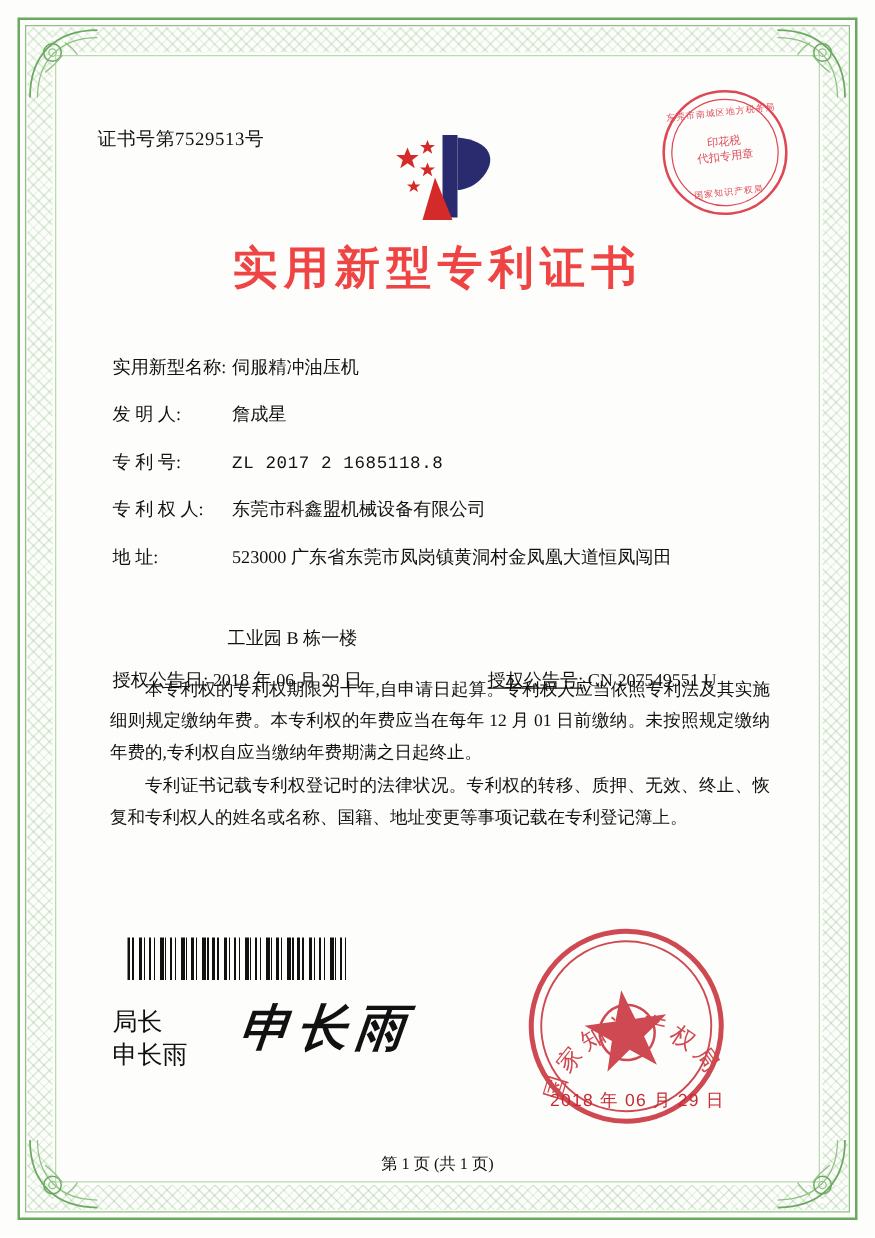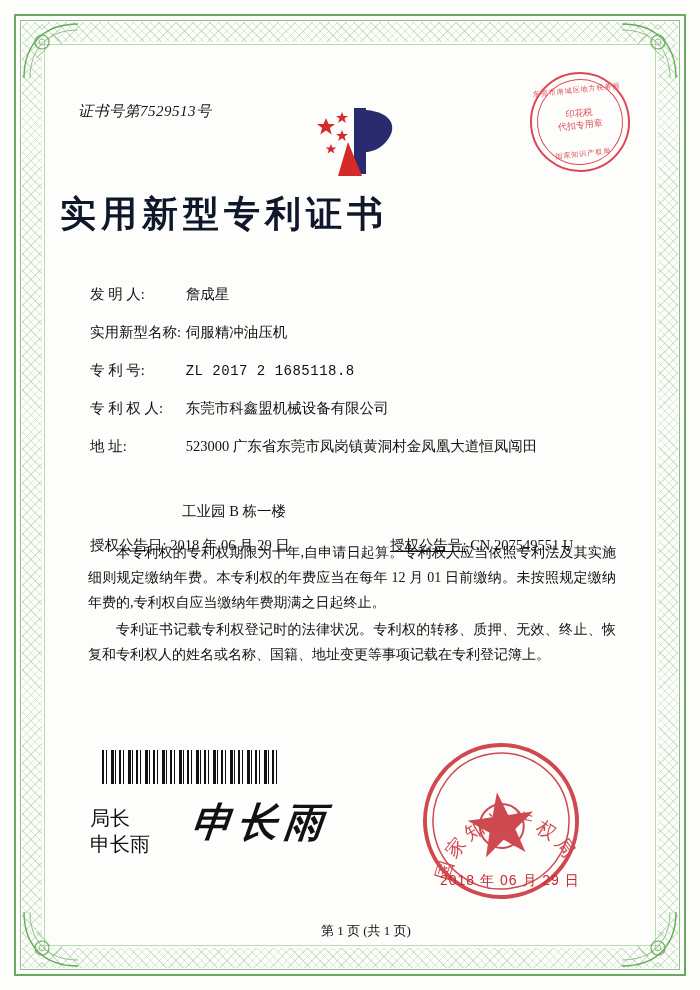--- a/index.html
+++ b/index.html
@@ -74,21 +74,20 @@
     left: 60px; top: 60px;
     width: 580px; height: 870px;
   }
 
   .cert-no {
     position: absolute;
     left: 18px; top: 42px;
     font-size: 15px;
     color: #111;
     letter-spacing: 0.5px;
-    font-style: italic;
   }
 
   
   .emblem {
     position: absolute;
     left: 248px; top: 42px;
     width: 110px; height: 80px;
   }
 
   
@@ -125,24 +124,25 @@
     text-align: center;
     font-size: 9px;
     line-height: 12px;
     font-family: "Liberation Sans", sans-serif;
   }
 
   .title {
     position: absolute;
     left: 0; top: 130px;
     width: 580px;
+    text-align: center;
     font-size: 36px;
     font-weight: bold;
     letter-spacing: 5px;
-    color: #0f172a;
+    color: #ef4444;
   }
 
   
   .fields {
     position: absolute;
     left: 30px; top: 215px;
     width: 530px;
     font-size: 14.5px;
     color: #111;
   }
@@ -242,21 +242,21 @@
     position: absolute;
     left: 380px; top: 812px;
     font-size: 14px;
     color: #c62a33;
     letter-spacing: 1px;
     font-family: "Liberation Sans", sans-serif;
   }
 
   .page-foot {
     position: absolute;
-    left: 16px; top: 862px;
+    left: 0; top: 862px;
     width: 580px;
     text-align: center;
     font-size: 13px;
     color: #111;
   }
 </style>
 </head>
 <body>
 
 <div class="page">
@@ -331,27 +331,27 @@
         <div>代扣专用章</div>
       </div>
       <div class="st-arc-bot">国家知识产权局</div>
     </div>
 
     <div class="title">实用新型专利证书</div>
 
     <div class="fields">
 
       <div class="row">
+        <span class="lbl">实用新型名称:</span>
+        <span class="val">伺服精冲油压机</span>
+      </div>
+
+      <div class="row">
         <span class="lbl">发 明 人:</span>
         <span class="val">詹成星</span>
-      </div>
-
-      <div class="row">
-        <span class="lbl">实用新型名称:</span>
-        <span class="val">伺服精冲油压机</span>
       </div>
 
       <div class="row">
         <span class="lbl">专 利 号:</span>
         <span class="val mono">ZL 2017 2 1685118.8</span>
       </div>
 
 
       <div class="row">
         <span class="lbl">专 利 权 人:</span>

